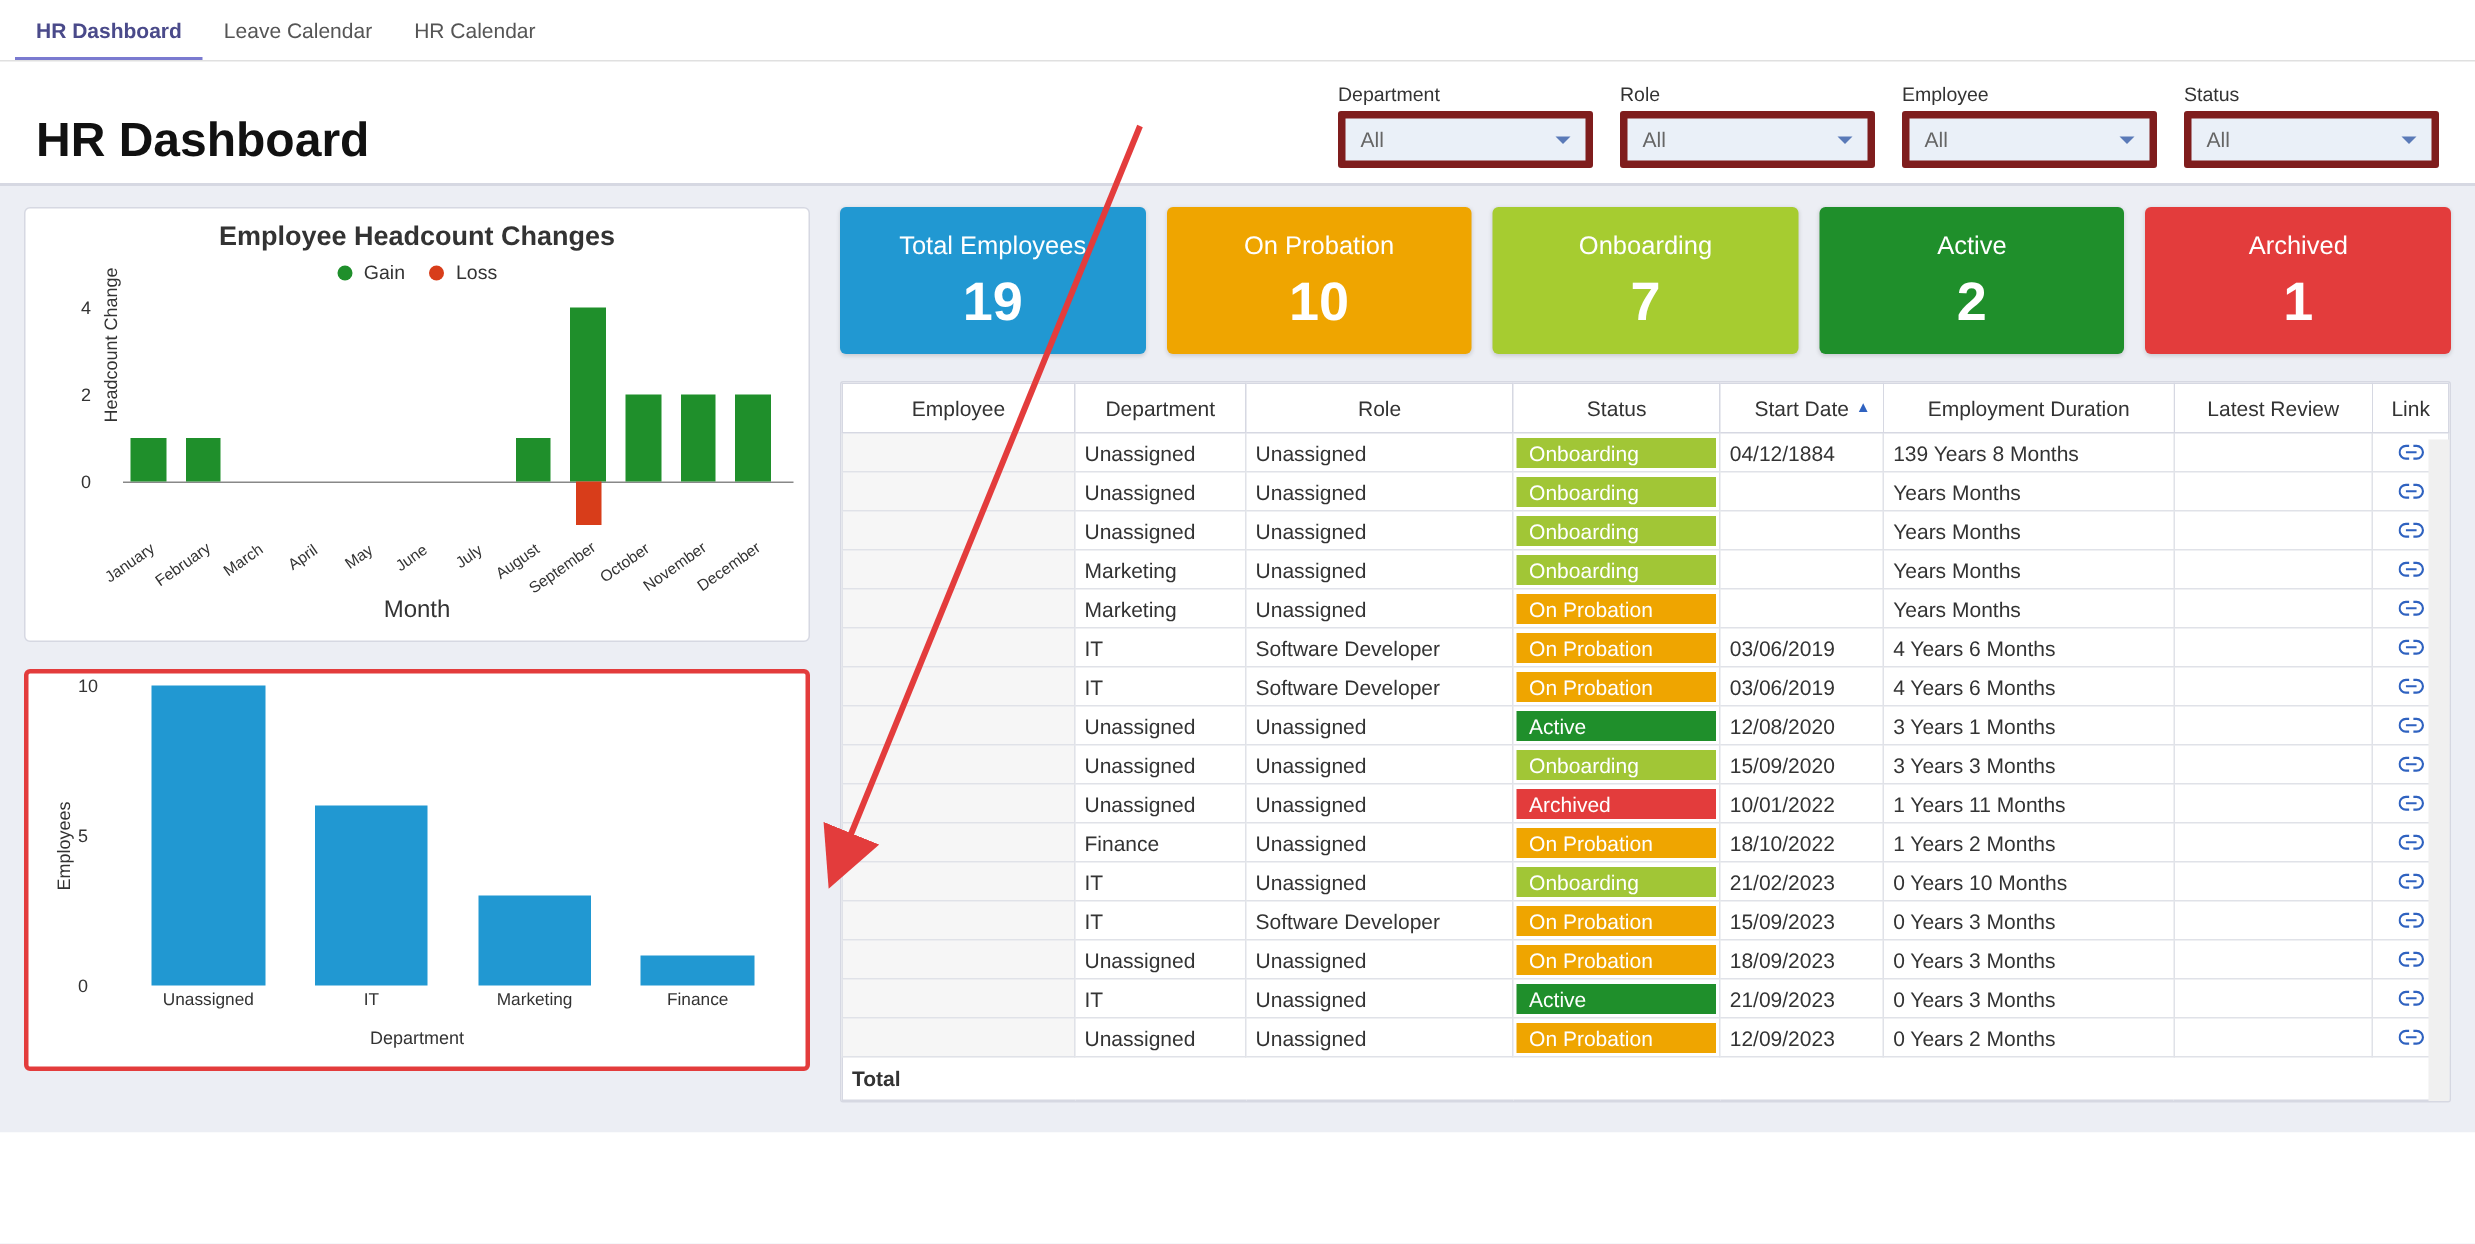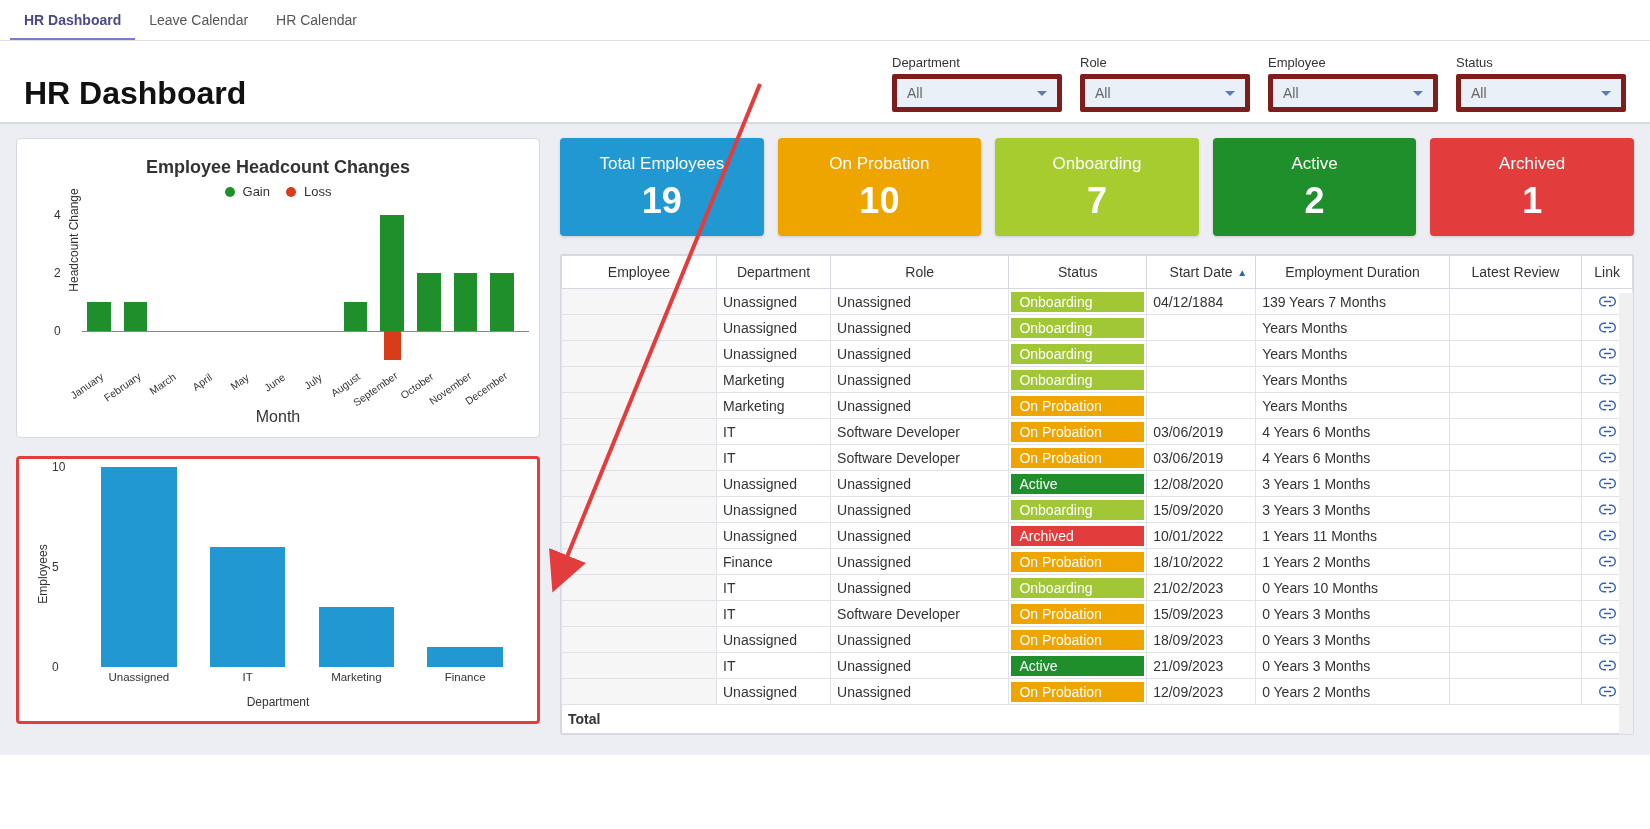--- a/index.html
+++ b/index.html
@@ -93,21 +93,21 @@
     padding: 8px 10px 14px 10px;
   }
   .chart-card.highlight {
     border: 3px solid #e33c3c;
   }
   .chart-title {
     text-align: center;
     font-size: 18px;
     font-weight: 600;
     color: #333;
-    margin: 10px 0 6px;
+    margin: 0 0 6px;
   }
   .legend {
     display: flex;
     justify-content: center;
     gap: 16px;
     font-size: 13px;
     margin-bottom: 4px;
   }
   .legend-item { display: flex; align-items: center; gap: 8px; }
   .dot { width: 10px; height: 10px; border-radius: 50%; }
@@ -524,21 +524,21 @@
               <th>Link</th>
             </tr>
           </thead>
         <tbody id="tbody">
             <tr>
               <td class="emp-col"></td>
               <td>Unassigned</td>
               <td>Unassigned</td>
               <td style="padding: 2px;"><span class="badge b-onboarding" style="width: 100%;">Onboarding</span></td>
               <td>04/12/1884</td>
-              <td>139 Years 7 Months</td>
+              <td>139 Years 8 Months</td>
               <td></td>
               <td class="link-cell"><span class="link-icon"><svg viewBox="0 0 24 14">
                     <path d="M7 0h3v2H7a5 5 0 000 10h3v2H7A7 7 0 017 0zm10 0a7 7 0 010 14h-3v-2h3a5 5 0 000-10h-3V0h3zM7 6h10v2H7z" fill="#2f62c0"></path>
                   </svg></span></td>
             </tr>
             <tr>
               <td class="emp-col"></td>
               <td>Unassigned</td>
               <td>Unassigned</td>
               <td style="padding: 2px;"><span class="badge b-onboarding" style="width: 100%;">Onboarding</span></td>

